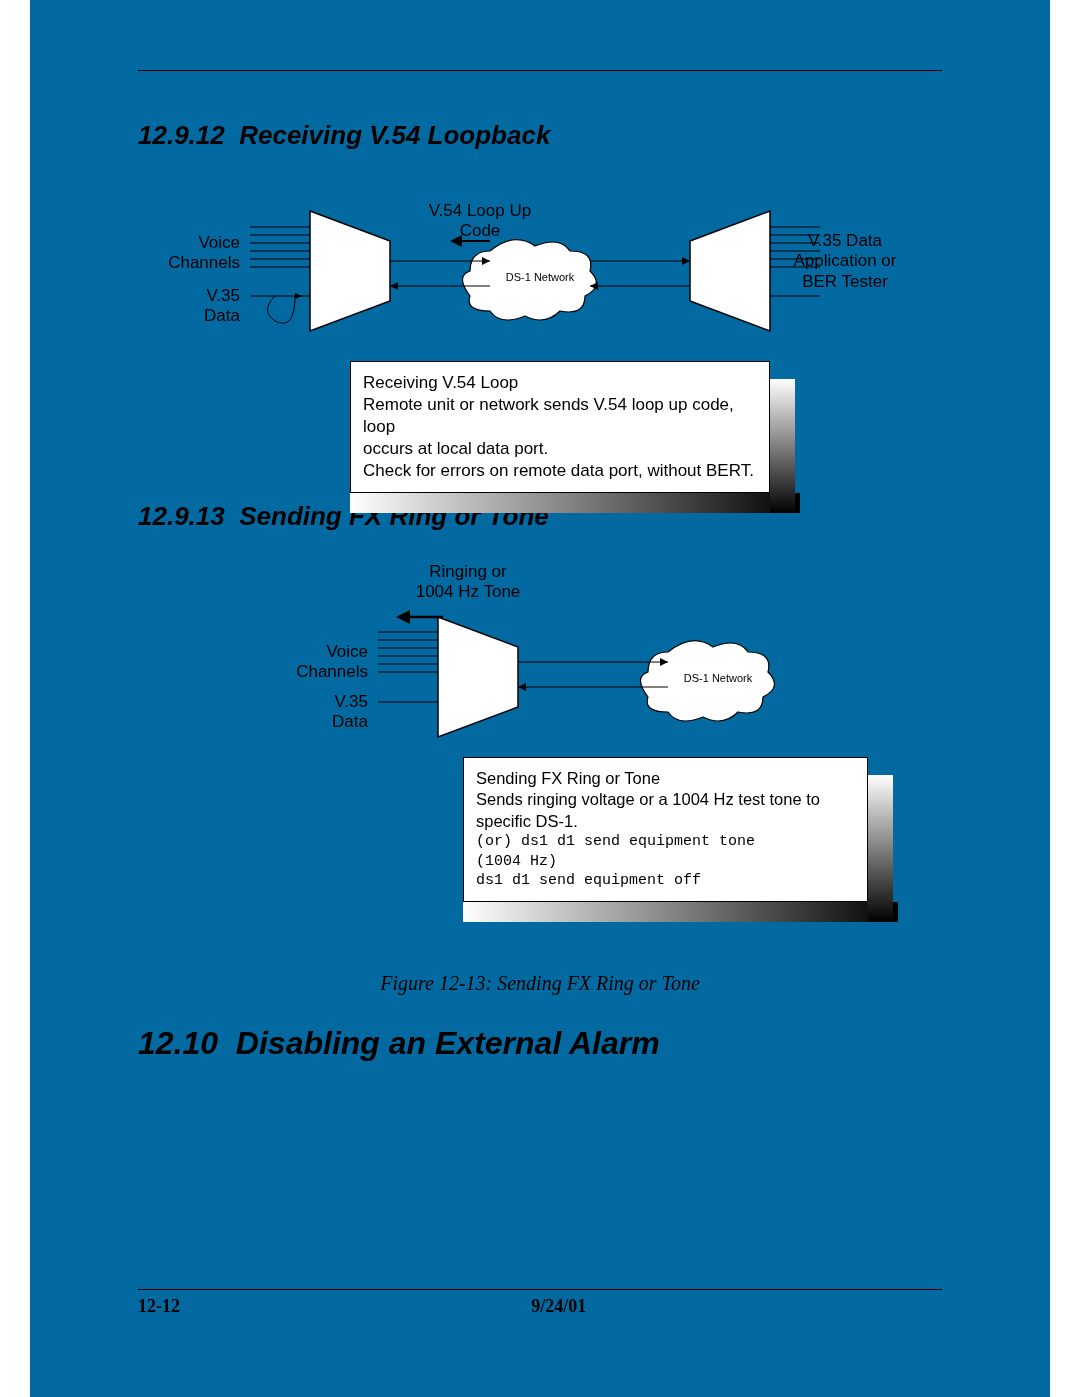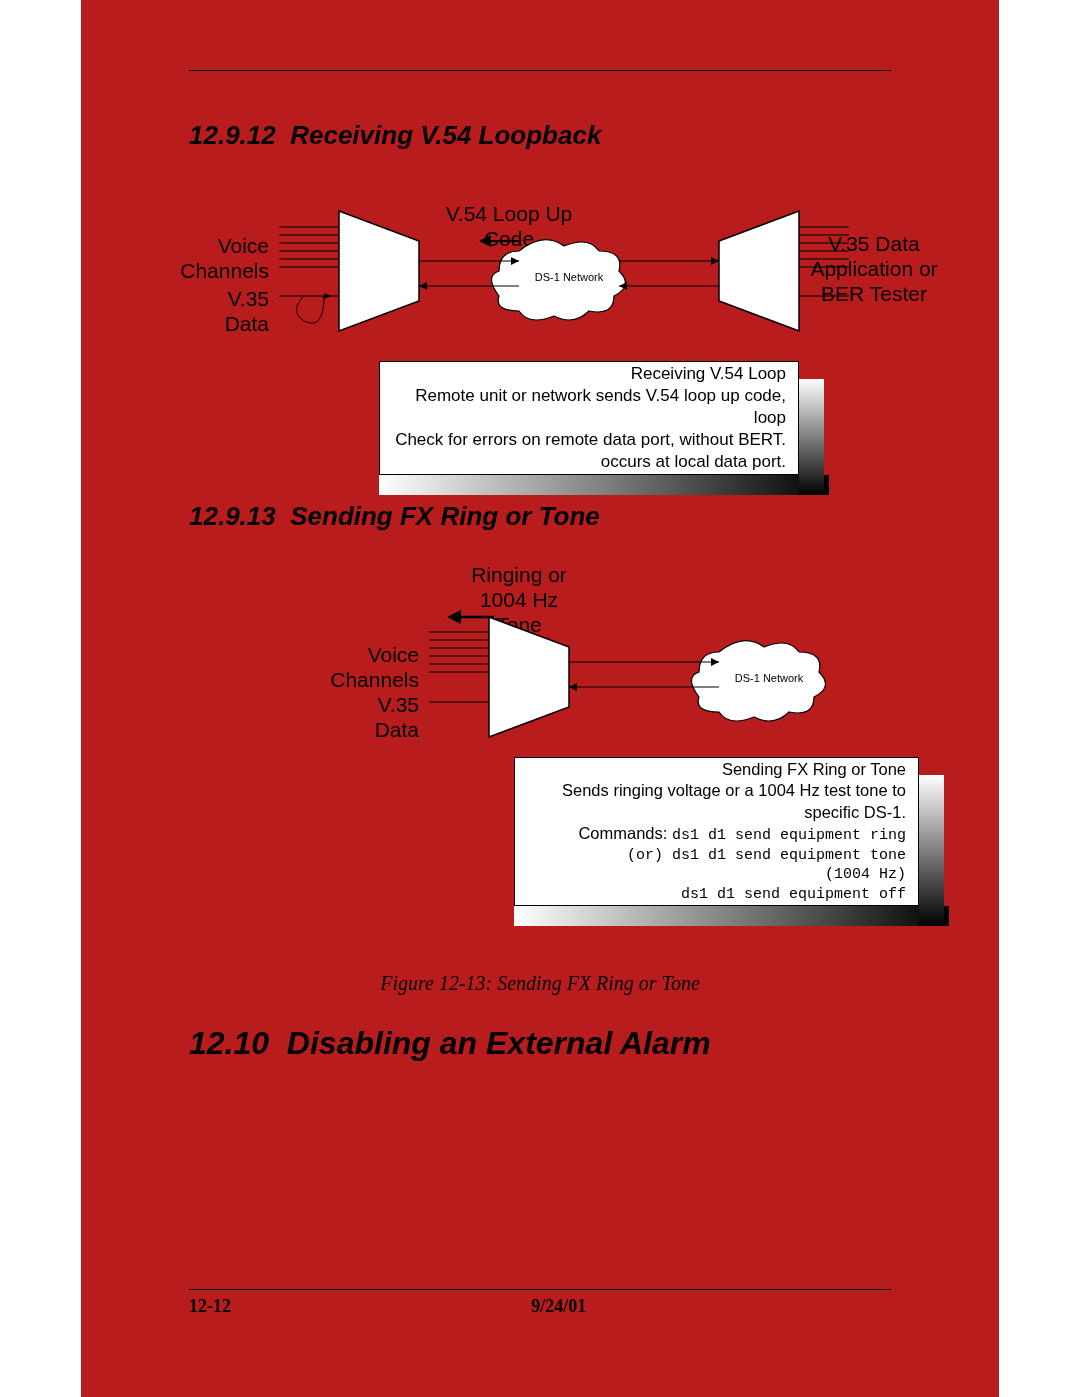--- a/index.html
+++ b/index.html
@@ -1,34 +1,34 @@
 <!DOCTYPE html>
 <html><head>
 <meta charset="utf-8">
 <style>
   html,body{margin:0;padding:0;background:#fff;color:#000;font-family:Helvetica,Arial,sans-serif}
-  .page{width:918px;height:1397px;position:relative;margin:0 auto;background:#b91c1c}
+  .page{width:1020px;height:1397px;position:relative;margin:0 auto;background:#0369a1}
   .rule-top{position:absolute;left:108px;right:108px;top:70px;border-top:1px solid #000}
   .body{position:absolute;left:108px;right:108px;top:120px;bottom:150px}
   h2{font-style:italic;font-weight:bold;font-size:26px;margin:0 0 30px 0}
   h1{font-style:italic;font-weight:bold;font-size:32px;margin:28px 0 20px 0}
   .figcap{font-style:italic;text-align:center;font-family:"Times New Roman",serif;font-size:20px;margin:10px 0 30px 0}
   .para{font-family:"Times New Roman",serif;font-size:20px;line-height:1.35}
   .diagram-wrap{position:relative;margin:0 auto}
   .shadow-box{position:relative}
   .shadow-box .grad{position:absolute;left:0;right:-30px;top:100%;height:20px;
     background:linear-gradient(to right,#fff,#000)}
   .shadow-box .grad2{position:absolute;left:100%;width:25px;top:18px;bottom:-20px;
     background:linear-gradient(to bottom,#fff,#000)}
-  .content-box{border:1.5px solid #000;background:#fff;font-size:17px;text-align:right;padding:1px 12px;line-height:1.3}
+  .content-box{border:1.5px solid #000;background:#fff;font-size:17px;text-align:left;padding:10px 12px;line-height:1.3}
   .footer{position:absolute;left:108px;right:108px;bottom:80px}
   .footer .line{border-top:1.5px solid #000;margin-bottom:6px}
   .footer .row{display:flex;justify-content:space-between;font-family:"Times New Roman",serif;font-weight:bold;font-size:18px}
   svg{display:block}
-  .lbl{font-size:21px;position:absolute;text-align:center;line-height:1.2}
+  .lbl{font-size:17px;position:absolute;text-align:center;line-height:1.2}
   .mono{font-family:"Courier New",monospace;font-size:15px}
 </style>
 </head>
 <body>
 
 <div class="page">
   <div class="rule-top"></div>
 
   <div class="body">
 
@@ -97,22 +97,22 @@
         <polygon points="430,105 438,101 438,109" fill="#000"></polygon>
 
         <line x1="300" y1="60" x2="330" y2="60" stroke="#000" stroke-width="2"></line>
         <polygon points="290,60 302,54 302,66" fill="#000"></polygon>
       </svg>
 
       <div class="shadow-box" style="position:absolute;left:190px;top:180px;width:420px">
         <div class="content-box">
           <div>Receiving V.54 Loop</div>
           <div>Remote unit or network sends V.54 loop up code, loop</div>
+          <div>occurs at local data port.</div>
           <div>Check for errors on remote data port, without BERT.</div>
-          <div>occurs at local data port.</div>
         </div>
         <div class="grad"></div>
         <div class="grad2"></div>
       </div>
     </div>
 
 
     <h2>
       <span>12.9.13</span>&nbsp;
       <span>Sending FX Ring or Tone</span>
@@ -153,24 +153,20 @@
 
         <line x1="170" y1="55" x2="205" y2="55" stroke="#000" stroke-width="2.5"></line>
         <polygon points="158,55 172,48 172,62" fill="#000"></polygon>
       </svg>
 
       <div class="shadow-box" style="position:absolute;left:225px;top:195px;width:405px">
         <div class="content-box" style="font-size:16.5px">
           <div>Sending FX Ring or Tone</div>
           <div>Sends ringing voltage or a 1004 Hz test tone to</div>
           <div>specific DS-1.</div>
-          <div>
-            <span>Commands:</span>
-            <span class="mono">ds1 d1 send equipment ring</span>
-          </div>
           <div class="mono">(or) ds1 d1 send equipment tone</div>
           <div class="mono">(1004 Hz)</div>
           <div class="mono">ds1 d1 send equipment off</div>
         </div>
         <div class="grad"></div>
         <div class="grad2"></div>
       </div>
     </div>
 
     <div class="figcap">Figure 12-13: Sending FX Ring or Tone</div>

